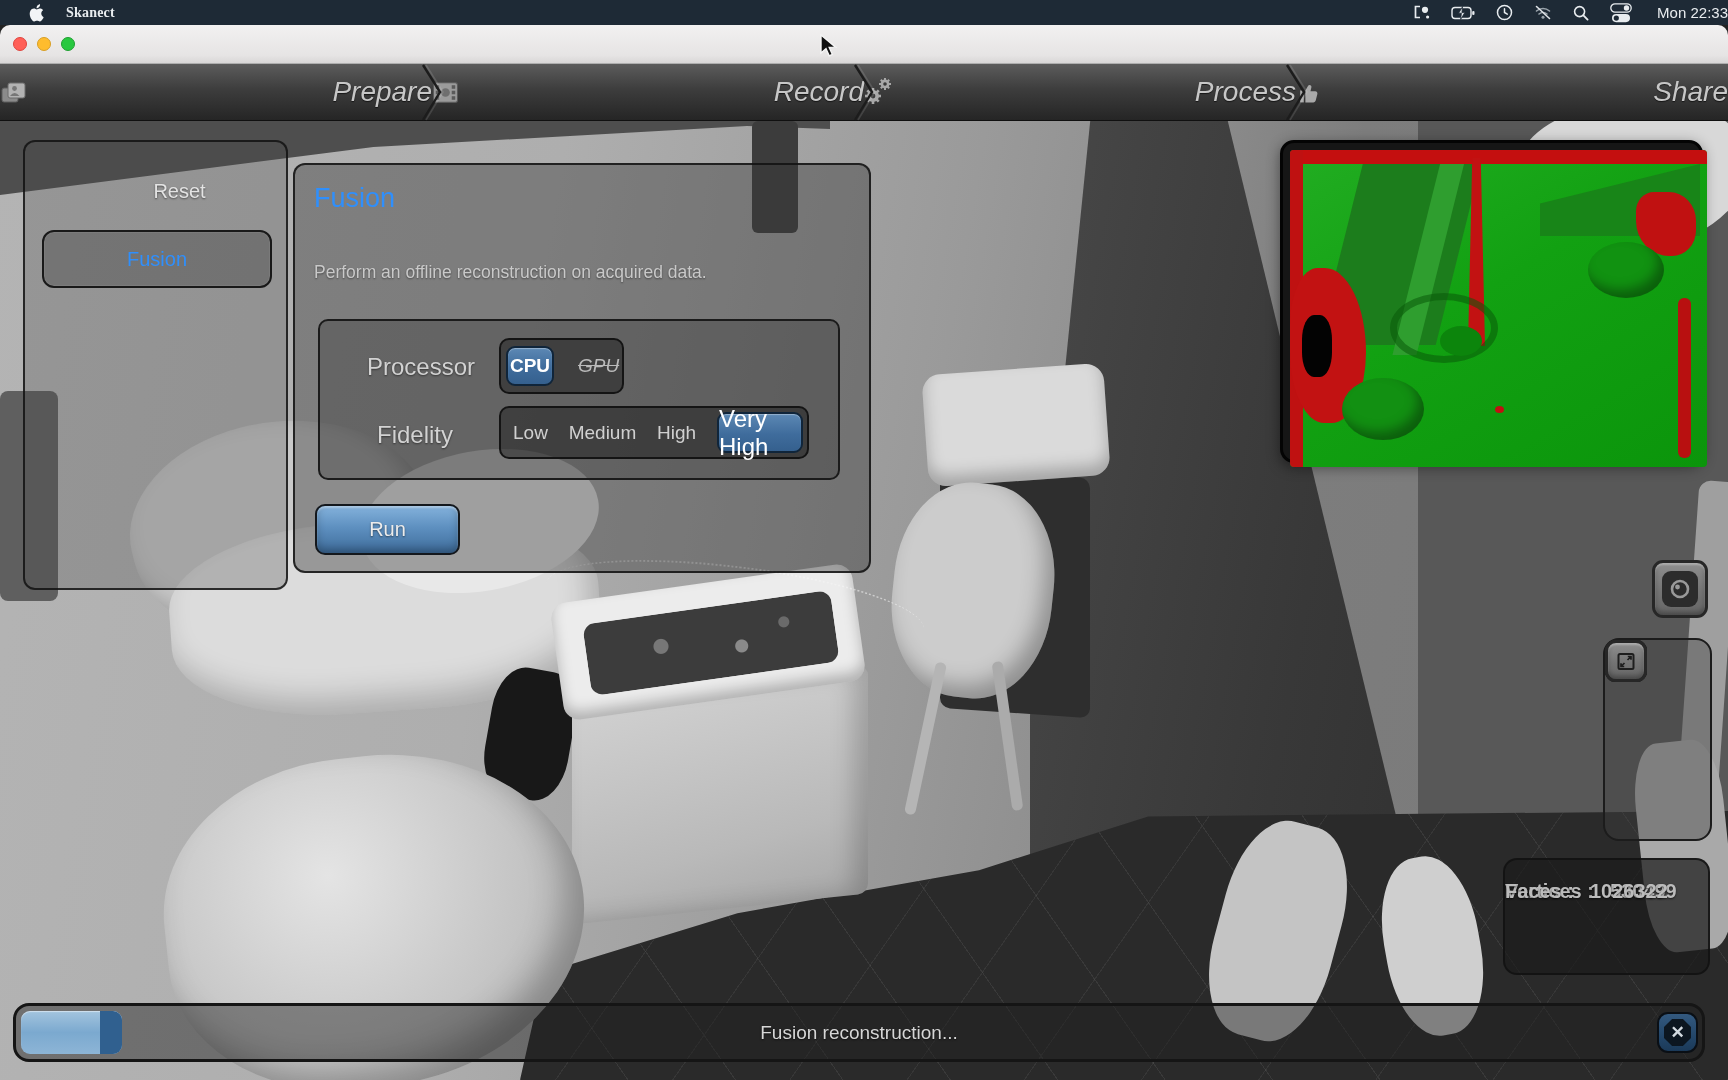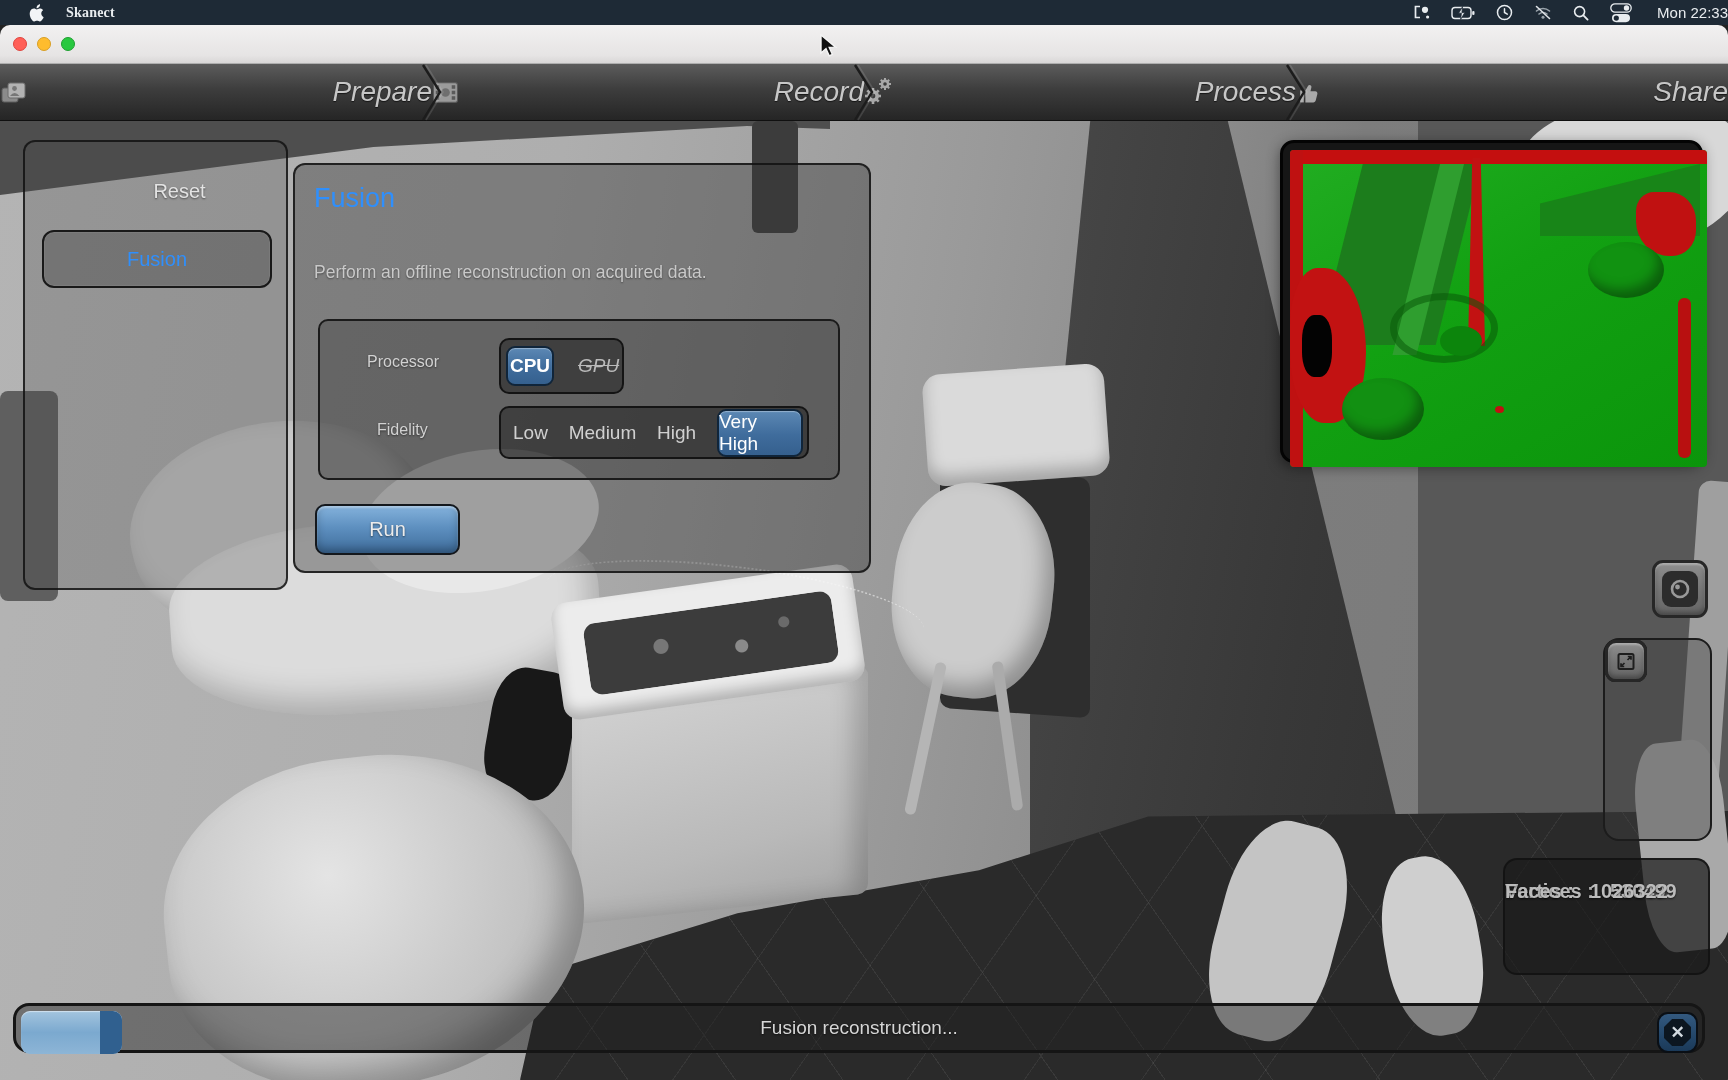--- a/index.html
+++ b/index.html
@@ -104,32 +104,32 @@
     display:flex; align-items:center; justify-content:center;
     font-size:20px; color:#2f8ffc; cursor:pointer; }
 
   
   .fusion-panel { left:293px; top:42px; width:578px; height:410px; background:rgba(58,58,58,.42); }
   .fusion-title { position:absolute; left:19px; top:18px; font-size:27px; color:#2f8ffc; }
   .fusion-desc { position:absolute; left:19px; top:97px; font-size:17.5px; color:#c9c9c9;
     text-shadow:0 1px 2px rgba(0,0,0,.45); }
   .groupbox { position:absolute; left:23px; top:154px; width:522px; height:161px;
     border:2px solid #1b1b1b; border-radius:10px; background:rgba(42,42,42,.30); }
-  .row-label { position:absolute; font-size:16px; color:#d2d2d2; text-shadow:0 1px 2px rgba(0,0,0,.5); }
+  .row-label { position:absolute; font-size:24px; color:#d2d2d2; text-shadow:0 1px 2px rgba(0,0,0,.5); }
   .lbl-proc { left:47px; top:32px; }
   .lbl-fid  { left:57px; top:100px; }
   .seg { position:absolute; background:rgba(28,28,28,.5); border:2px solid #141414; border-radius:10px;
     display:flex; align-items:center; }
   .seg-proc { left:179px; top:17px; width:125px; height:56px; padding-left:5px; }
   .seg-fid  { left:179px; top:85px; width:310px; height:53px; padding:0 4px 0 12px; justify-content:space-between; }
   .chip { background:linear-gradient(180deg,#5c88b4 0%,#3f6c9c 55%,#35608e 100%);
     border:2px solid #10253a; border-radius:9px; color:#fff; display:flex; align-items:center; justify-content:center;
     box-shadow:inset 0 1px 1px rgba(255,255,255,.35); }
   .chip-cpu { width:48px; height:40px; font-size:19px; font-weight:bold; }
-  .chip-vh  { width:86px; height:48px; font-size:19px; }
+  .chip-vh  { width:86px; height:41px; font-size:24px; }
   .seg-opt { font-size:19px; color:#d0d0d0; cursor:pointer; }
   .opt-gpu { margin-left:24px; font-style:italic; text-decoration:line-through; color:#b9b9b9; }
   .run-btn { position:absolute; left:20px; top:339px; width:145px; height:51px;
     background:linear-gradient(180deg,#84b2dc 0%,#5e90c0 45%,#3e6c9b 100%);
     border:2px solid #14181d; border-radius:10px;
     box-shadow:inset 0 2px 2px rgba(255,255,255,.35), inset 0 -4px 8px rgba(0,0,0,.25);
     display:flex; align-items:center; justify-content:center;
     font-size:20px; color:#ececec; text-shadow:0 1px 2px rgba(0,0,0,.5); cursor:pointer; }
 
   
@@ -175,21 +175,21 @@
   .nav-grid .navbtn { width:42px; height:42px; }
   .nav-grid svg, .cam-btn svg { display:block; }
 
   
   .stats { left:1503px; top:737px; width:207px; height:117px; background:rgba(28,28,28,.72);
     border-radius:14px; padding:20px 24px 0 0; display:flex; flex-direction:column; gap:20px; }
   .stat-row { display:flex; justify-content:flex-end; gap:16px; font-size:20px; font-weight:bold;
     color:#bcbcbc; text-shadow:0 1px 2px rgba(0,0,0,.6); }
 
   
-  .progress { position:absolute; left:13px; top:882px; width:1692px; height:50px;
+  .progress { position:absolute; left:13px; top:882px; width:1692px; height:59px;
     background:rgba(32,32,32,.45); border:3px solid #151515; border-radius:16px; }
   .prog-fill { position:absolute; left:5px; top:5px; height:43px; border-radius:9px;
     background:linear-gradient(180deg,#a3c4de 0%,#7ba9cf 50%,#8db5d6 100%);
     box-shadow:inset 0 1px 1px rgba(255,255,255,.5); }
   .prog-fill::after { content:""; position:absolute; right:0; top:0; width:22px; height:100%;
     background:#30608f; border-radius:0 9px 9px 0; }
   .prog-label { position:absolute; left:0; top:0; width:100%; height:100%;
     display:flex; align-items:center; justify-content:center;
     font-size:19px; color:#d6d6d6; text-shadow:0 1px 2px rgba(0,0,0,.6); }
   .cancel-btn { position:absolute; right:4px; top:6px; width:41px; height:41px;

